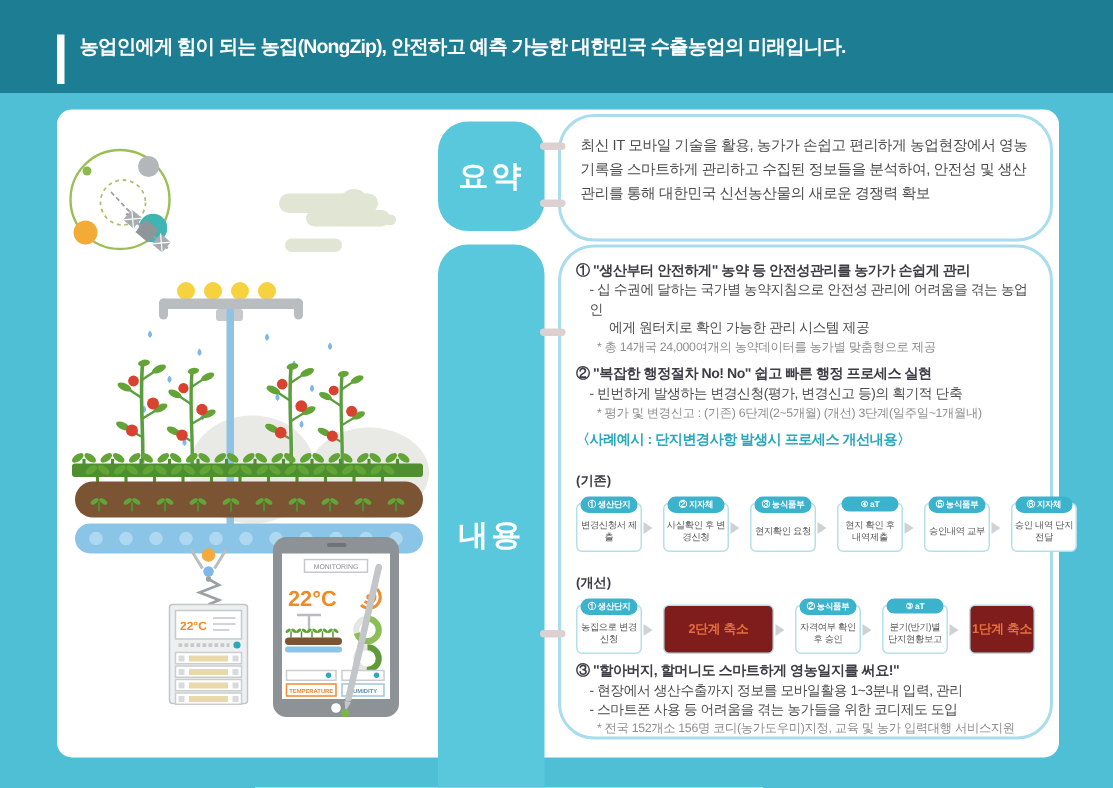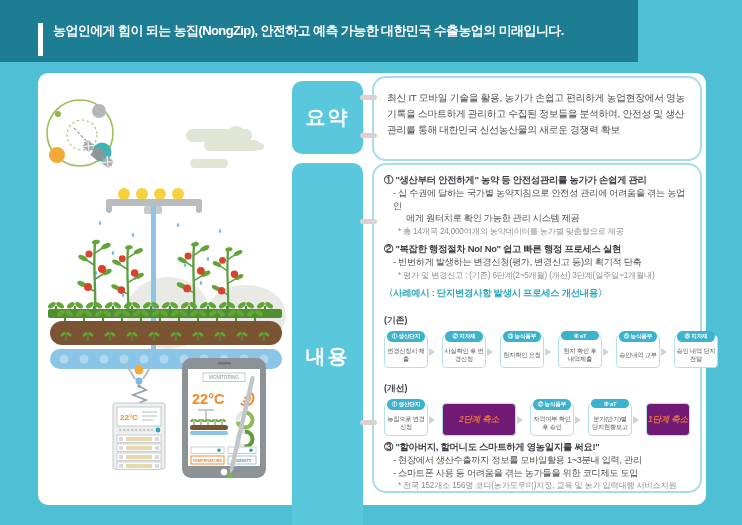--- a/index.html
+++ b/index.html
@@ -1,42 +1,42 @@
 <!DOCTYPE html>
 <html><head>
 <meta charset="utf-8">
 <style>
   html,body{margin:0;padding:0;}
   body{
     width:742px;height:525px;position:relative;overflow:hidden;
     background:#4fbfd6;
     font-family:"Liberation Sans", sans-serif;
   }
-  .header{position:absolute;left:0;top:0;width:638px;height:62px;background:#1d7e93;}
+  .header{position:absolute;left:0;top:0;width:742px;height:62px;background:#1d7e93;}
   .header-accent{position:absolute;left:38px;top:23px;width:5px;height:33px;background:#ffffff;}
   .header-title{
     position:absolute;left:53px;top:0;height:62px;display:flex;align-items:center;
     color:#ffffff;font-weight:bold;font-size:13px;letter-spacing:-0.6px;white-space:nowrap;
   }
   .card{position:absolute;left:38px;top:73px;width:668px;height:432px;background:#ffffff;border-radius:10px;}
   .illustration{position:absolute;left:38px;top:73px;width:252px;height:432px;}
 
   .side-label{
-    position:absolute;background:#5ac8dc;border-radius:10px;color:#ffffff;
+    position:absolute;background:#5ac8dc;border-radius:20px;color:#ffffff;
     display:flex;align-items:center;justify-content:center;
     font-size:20px;font-weight:bold;letter-spacing:2px;z-index:2;
   }
   .label-summary{left:292px;top:81px;width:71px;height:73px;}
   .label-content{left:292px;top:163px;width:71px;height:387px;}
 
   .connector{position:absolute;width:17px;height:5px;border-radius:2.5px;background:#ddd0d0;z-index:3;}
   .c1{left:360px;top:95px;}  .c2{left:360px;top:133px;}
   .c3{left:360px;top:219px;} .c4{left:360px;top:420px;}
 
-  .bubble{position:absolute;background:#ffffff;border:2px solid #a9dcec;border-radius:14px;box-sizing:border-box;z-index:1;}
+  .bubble{position:absolute;background:#ffffff;border:2px solid #a9dcec;border-radius:24px;box-sizing:border-box;z-index:1;}
   .bubble-summary{left:372px;top:76px;width:330px;height:85px;padding:12px 13px;}
   .bubble-content{left:372px;top:163px;width:330px;height:330px;padding:9px 10px 6px;}
 
   .summary-text{font-size:9.8px;line-height:1.62;color:#4c4c4c;letter-spacing:-0.3px;}
 
   .itm{margin-bottom:6px;}
   .itm-title{font-size:9.4px;font-weight:bold;color:#3d3d46;letter-spacing:-0.3px;line-height:1.35;}
   .itm-line{font-size:9.2px;color:#4c4c4c;padding-left:9px;letter-spacing:-0.3px;line-height:1.4;}
   .itm-line2{padding-left:22px;}
   .itm-note{font-size:8.2px;color:#8e8e8e;padding-left:14px;letter-spacing:-0.2px;line-height:1.35;margin-top:1px;}
@@ -46,22 +46,22 @@
   .fstep{position:relative;flex:0 0 44px;height:33px;border:1px solid #b5dfe9;border-radius:4px;background:#fff;box-sizing:border-box;}
   .fstep-head{
     position:absolute;top:-5px;left:2px;right:2px;background:#3cb3cd;color:#fff;border-radius:6px;
     font-size:5.6px;font-weight:bold;text-align:center;padding:1.5px 0;white-space:nowrap;overflow:hidden;letter-spacing:-0.2px;
   }
   .fstep-body{
     position:absolute;top:8px;left:1px;right:1px;bottom:1px;display:flex;align-items:center;justify-content:center;
     text-align:center;font-size:6.2px;color:#555;line-height:1.25;letter-spacing:-0.2px;
   }
   .farrow{flex:0 0 6px;width:0;height:0;border-top:4px solid transparent;border-bottom:4px solid transparent;border-left:6px solid #ccd2d5;margin:0 1px;}
-  .fwide{flex:1 1 auto;height:33px;border:1px solid #b5dfe9;border-radius:4px;background:#701a75;box-sizing:border-box;
-    display:flex;align-items:center;justify-content:center;color:#e4703f;font-weight:bold;font-size:8.5px;letter-spacing:-0.2px;font-style:italic;}
+  .fwide{flex:1 1 auto;height:33px;border:1px solid #b5dfe9;border-radius:4px;background:#7f1d1d;box-sizing:border-box;
+    display:flex;align-items:center;justify-content:center;color:#e4703f;font-weight:bold;font-size:8.5px;letter-spacing:-0.2px;}
   .fwide-sm{flex:0 0 44px;}
 </style>
 </head>
 <body>
 
 <div class="header">
   <div class="header-accent"></div>
   <div class="header-title">농업인에게 힘이 되는 농집(NongZip), 안전하고 예측 가능한 대한민국 수출농업의 미래입니다.</div>
 </div>
 

